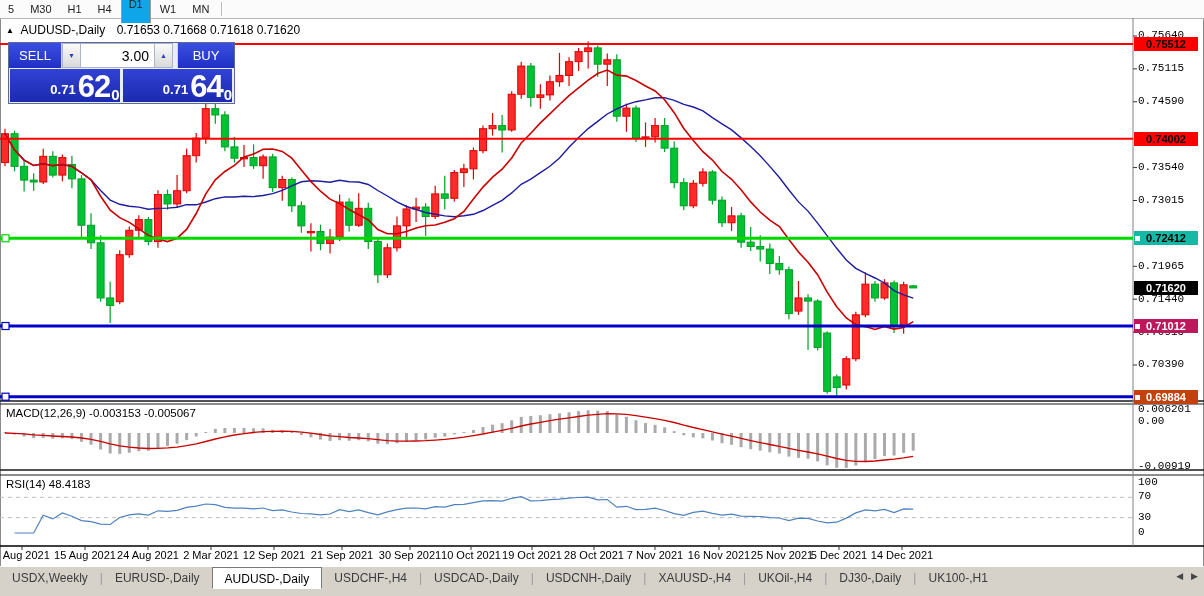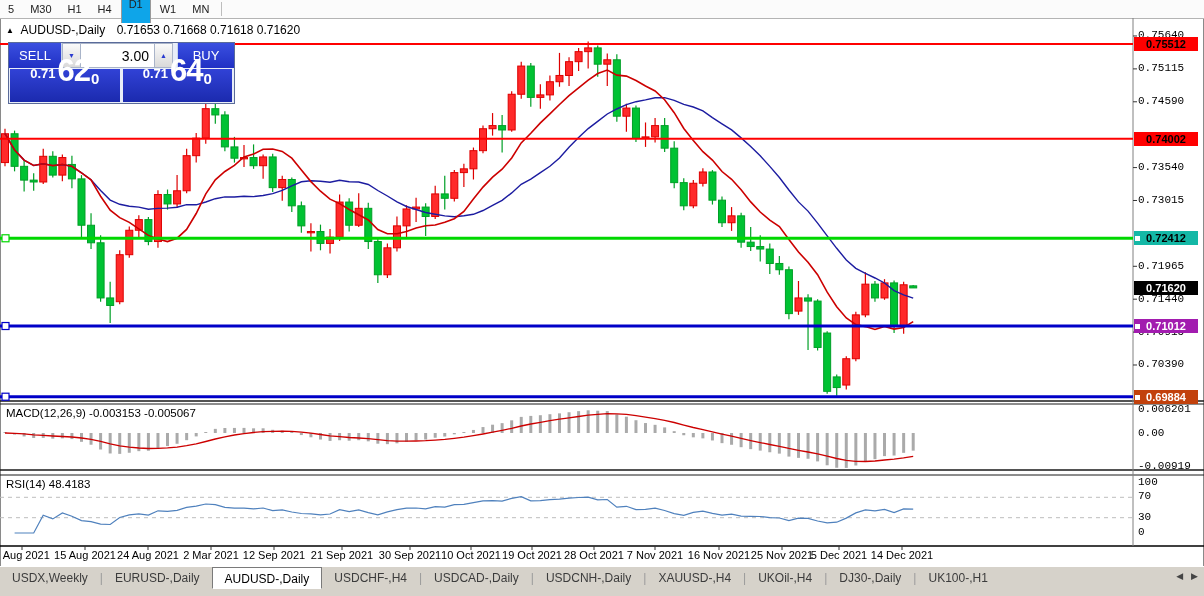--- a/index.html
+++ b/index.html
@@ -22,21 +22,21 @@
   .tbtn{background:linear-gradient(#3a4fe0,#2030c4);color:#fff;font-size:13px;
         display:flex;align-items:center;justify-content:center;cursor:pointer;}
   #sellbtn{width:52px;border-right:1px solid #c9d4ec;}
   #buybtn{width:56px;margin-left:auto;border-left:1px solid #c9d4ec;}
   .spin{width:17px;background:linear-gradient(#fafafa,#d9d9d9);border:1px solid #a9b4c9;
         color:#2a3bd0;font-size:7px;display:flex;align-items:center;justify-content:center;cursor:pointer;}
   #vol{width:68px;border:1px solid #a9b4c9;border-left:none;border-right:none;background:#fff;
        font-size:14px;text-align:right;padding:0 5px 0 0;font-family:"Liberation Sans",sans-serif;outline:none;}
   #row2{position:absolute;left:1px;top:26px;width:222px;height:33px;display:flex;gap:3px;}
   .bigpx{flex:1;background:linear-gradient(#3142d6,#1b2aae);color:#fff;display:flex;
-         align-items:flex-end;justify-content:center;padding-bottom:17px;cursor:pointer;}
+         align-items:flex-end;justify-content:flex-end;padding-bottom:1px;cursor:pointer;}
   .bigpx .small{font-size:13px;font-weight:bold;margin:0 2px 4px 0;}
   .bigpx .big{font-size:31px;font-weight:bold;line-height:28px;letter-spacing:-1px;}
   .bigpx .sup{font-size:15px;font-weight:bold;vertical-align:top;line-height:12px;margin-left:1px;}
   .axlbl{position:absolute;left:1138px;font-size:11px;color:#000;font-family:Liberation Mono, monospace;}
   .boxlbl{position:absolute;left:1134px;width:64px;height:14px;font-size:11px;font-weight:600;
           text-align:center;line-height:14px;z-index:4;}
   .lblsq{position:absolute;left:1135px;width:5px;height:5px;background:#fff;z-index:5;}
   .indlbl{position:absolute;left:6px;font-size:11.5px;color:#000;z-index:3;}
   .datelbl{position:absolute;font-size:11px;color:#000;width:80px;text-align:center;}
   
@@ -465,27 +465,27 @@
     <div class="axlbl" style="top: 161.085px;">0.73540</div>
     <div class="axlbl" style="top: 193.987px;">0.73015</div>
     <div class="axlbl" style="top: 259.79px;">0.71965</div>
     <div class="axlbl" style="top: 292.692px;">0.71440</div>
     <div class="axlbl" style="top: 325.594px;">0.70915</div>
     <div class="axlbl" style="top: 358.496px;">0.70390</div>
     <div class="boxlbl" style="top: 37px; background: rgb(255, 0, 0); color: rgb(0, 0, 0);">0.75512</div>
     <div class="boxlbl" style="top: 131.632px; background: rgb(255, 0, 0); color: rgb(0, 0, 0);">0.74002</div>
     <div class="boxlbl" style="top: 231.277px; background: #14b8a6; color: rgb(0, 0, 0);">0.72412</div>
     <div class="lblsq" style="top: 236.277px;"></div>
-    <div class="boxlbl" style="top: 319.015px; background: #a21caf; color: rgb(255, 255, 255);">0.71012</div>
+    <div class="boxlbl" style="top: 319.015px; background: #be185d; color: rgb(255, 255, 255);">0.71012</div>
     <div class="lblsq" style="top: 324.015px;"></div>
     <div class="boxlbl" style="top: 389.707px; background: #c2410c; color: rgb(255, 255, 255);">0.69884</div>
     <div class="lblsq" style="top: 394.707px;"></div>
     <div class="boxlbl" style="top: 280.912px; background: rgb(0, 0, 0); color: rgb(255, 255, 255);">0.71620</div>
     <div class="axlbl" style="top: 403px;">0.006201</div>
-    <div class="axlbl" style="top: 427px;">0.00</div>
+    <div class="axlbl" style="top: 415px;">0.00</div>
     <div class="axlbl" style="top: 460px;">-0.00919</div>
     <div class="axlbl" style="top: 476px;">100</div>
     <div class="axlbl" style="top: 490px;">70</div>
     <div class="axlbl" style="top: 511px;">30</div>
     <div class="axlbl" style="top: 526px;">0</div>
     <div class="datelbl" style="left: -18px; top: 549px;">5 Aug 2021</div>
     <div class="datelbl" style="left: 45px; top: 549px;">15 Aug 2021</div>
     <div class="datelbl" style="left: 108px; top: 549px;">24 Aug 2021</div>
     <div class="datelbl" style="left: 171px; top: 549px;">2 Mar 2021</div>
     <div class="datelbl" style="left: 234px; top: 549px;">12 Sep 2021</div>

